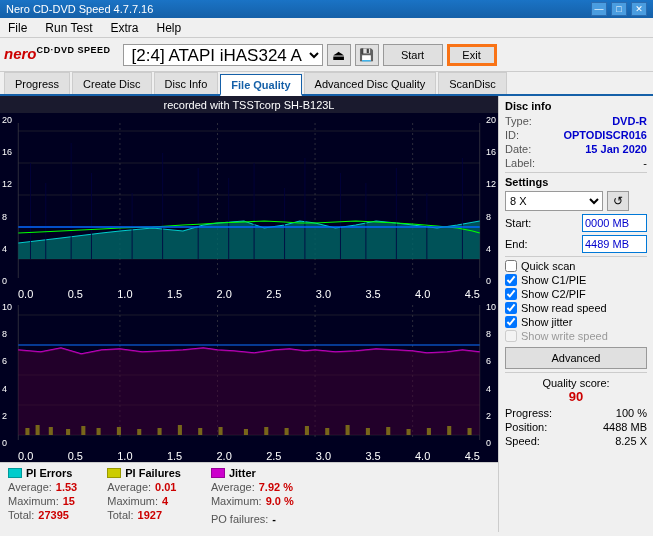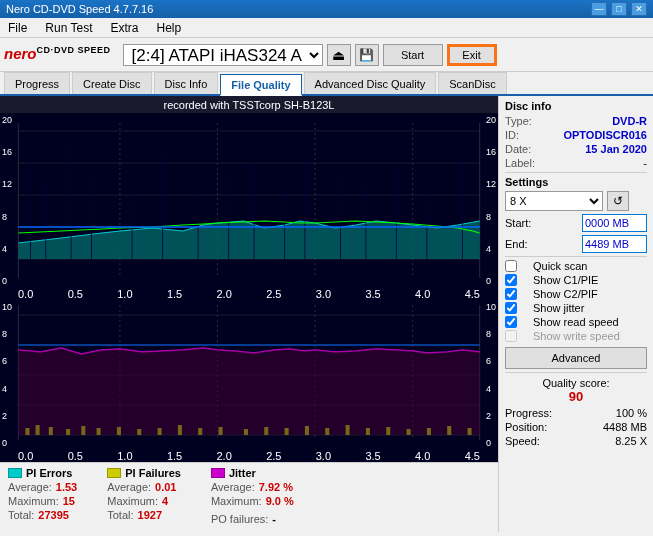--- a/index.html
+++ b/index.html
@@ -180,21 +180,21 @@
     }
     .input-row {
       display: flex;
       align-items: center;
       justify-content: space-between;
       margin-bottom: 3px;
     }
     .checkbox-row {
       display: flex;
       align-items: center;
-      gap: 16px;
+      gap: 4px;
       margin-bottom: 2px;
     }
     .checkbox-row input[type=checkbox] {
       width: 12px;
       height: 12px;
     }
     .btn-advanced {
       background: #e0e0e0;
       border: 1px solid #999;
       height: 22px;
@@ -623,26 +623,26 @@
     </div>
     <div class="checkbox-row">
       <input type="checkbox" id="cb1" checked="" style="">
       <label for="cb1">Show C1/PIE</label>
     </div>
     <div class="checkbox-row">
       <input type="checkbox" id="cb2" checked="" style="">
       <label for="cb2">Show C2/PIF</label>
     </div>
     <div class="checkbox-row">
+      <input type="checkbox" id="cb4" checked="" style="">
+      <label for="cb4">Show read speed</label>
+    </div>
+    <div class="checkbox-row">
       <input type="checkbox" id="cb3" checked="" style="">
       <label for="cb3">Show jitter</label>
-    </div>
-    <div class="checkbox-row">
-      <input type="checkbox" id="cb4" checked="" style="">
-      <label for="cb4">Show read speed</label>
     </div>
     <div class="checkbox-row">
       <input type="checkbox" id="cb5" disabled="" style="">
       <label for="cb5" style="color:#999;">Show write speed</label>
     </div>
 
     <button class="btn-advanced">Advanced</button>
 
     <div class="divider"></div>
 

